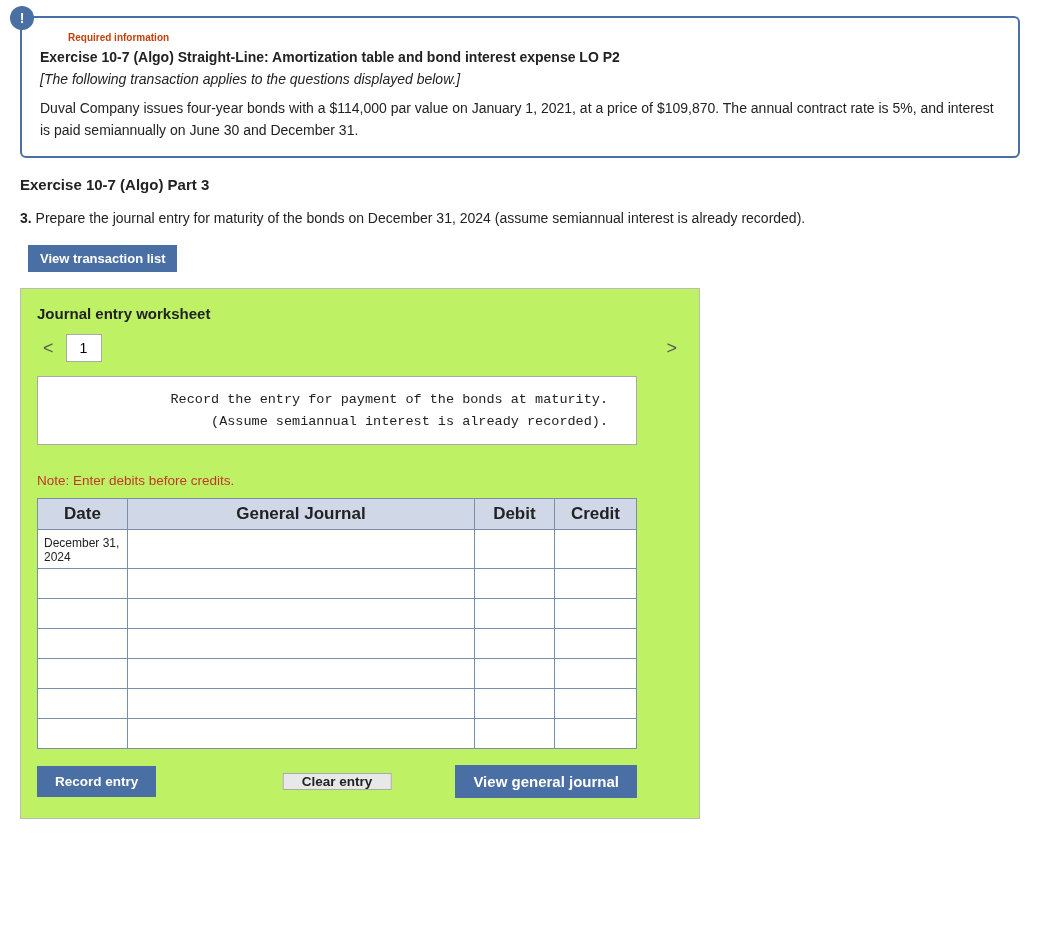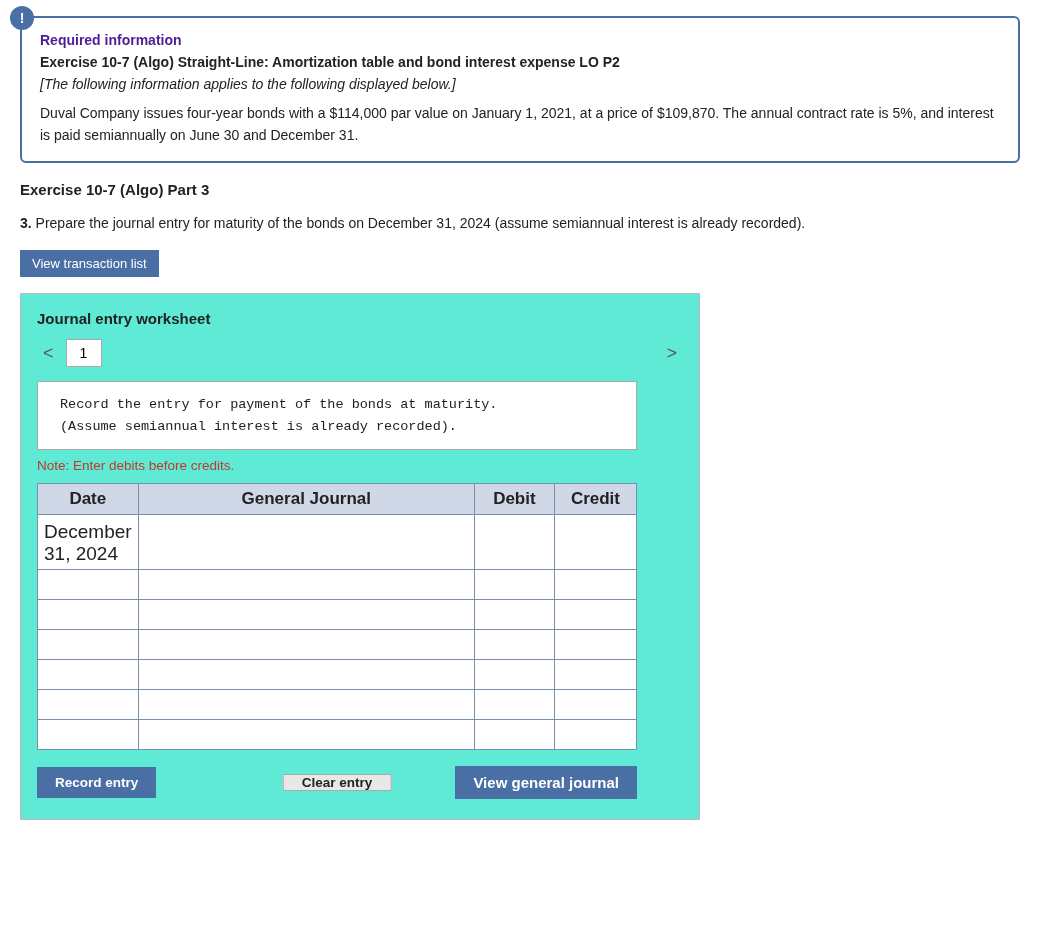--- a/index.html
+++ b/index.html
@@ -29,24 +29,25 @@
       background: #4a6fa5;
       color: #fff;
       border-radius: 50%;
       display: flex;
       align-items: center;
       justify-content: center;
       font-weight: bold;
       font-size: 14px;
     }
     .info-box .required-info {
-      color: #4c1d95;
+      color: #c2410c;
       font-weight: bold;
       margin-bottom: 6px;
-      font-size: 14px;
+      font-size: 10px;
+      margin-left: 28px;
     }
     .info-box .exercise-title {
       font-weight: bold;
       margin-bottom: 6px;
       font-size: 14px;
     }
     .info-box .applies-text {
       font-style: italic;
       margin-bottom: 10px;
       font-size: 14px;
@@ -73,30 +74,31 @@
       font-weight: bold;
     }
 
     
     .btn-view-transaction {
       background: #4a6fa5;
       color: #fff;
       border: none;
       padding: 6px 12px;
       font-size: 13px;
-      font-weight: normal;
+      font-weight: bold;
       cursor: pointer;
       margin-bottom: 16px;
       display: inline-block;
+      margin-left: 8px;
     }
 
     
     .worksheet-container {
       border: 1px solid #bbb;
-      background: #5eead4;
+      background: #bef264;
       padding: 16px 16px 20px 16px;
       max-width: 680px;
     }
 
     .worksheet-title {
       font-weight: bold;
       font-size: 15px;
       margin-bottom: 12px;
     }
 
@@ -126,26 +128,27 @@
       border: 1px solid #aaa;
       text-align: center;
       font-size: 14px;
       background: #fff;
     }
 
     
     .instruction-box {
       border: 1px solid #aaa;
       background: #fff;
-      padding: 12px 22px;
+      padding: 12px 28px;
       font-size: 13.5px;
       line-height: 1.6;
-      margin-bottom: 8px;
+      margin-bottom: 28px;
       font-family: 'Courier New', monospace;
       max-width: 600px;
+      text-align: right;
     }
 
     
     .note-text {
       color: #c0392b;
       font-size: 13.5px;
       margin-bottom: 10px;
     }
 
     
@@ -235,21 +238,21 @@
 </head>
 <body>
 
 
 
 
 <div class="info-box">
   <div class="exclamation">!</div>
   <div class="required-info">Required information</div>
   <div class="exercise-title">Exercise 10-7 (Algo) Straight-Line: Amortization table and bond interest expense LO P2</div>
-  <div class="applies-text">[The following information applies to the following displayed below.]</div>
+  <div class="applies-text">[The following transaction applies to the questions displayed below.]</div>
   <div class="description">Duval Company issues four-year bonds with a $114,000 par value on January 1, 2021, at a price of $109,870. The annual contract rate is 5%, and interest is paid semiannually on June 30 and December 31.</div>
 </div>
 
 
 <div class="exercise-part">Exercise 10-7 (Algo) Part 3</div>
 
 
 <div class="question-text">
   <strong>3.</strong>
   <span> </span><span>Prepare the journal entry for maturity of the bonds on December 31, 2024 (assume semiannual interest is already recorded).</span>
@@ -281,21 +284,21 @@
     <thead>
       <tr>
         <th class="date-col">Date</th>
         <th class="journal-col">General Journal</th>
         <th class="debit-col">Debit</th>
         <th class="credit-col">Credit</th>
       </tr>
     </thead>
     <tbody id="journal-tbody">
     <tr>
-          <td class="date-cell" style="font-size: 19px;">December
+          <td class="date-cell" style="font-size: 12px;">December
 31, 2024</td>
           <td><input type="text" style=""></td>
           <td><input type="text" style=""></td>
           <td><input type="text" style=""></td>
         </tr>
         <tr>
           <td class="date-cell"></td>
           <td><input type="text" style=""></td>
           <td><input type="text" style=""></td>
           <td><input type="text" style=""></td>

